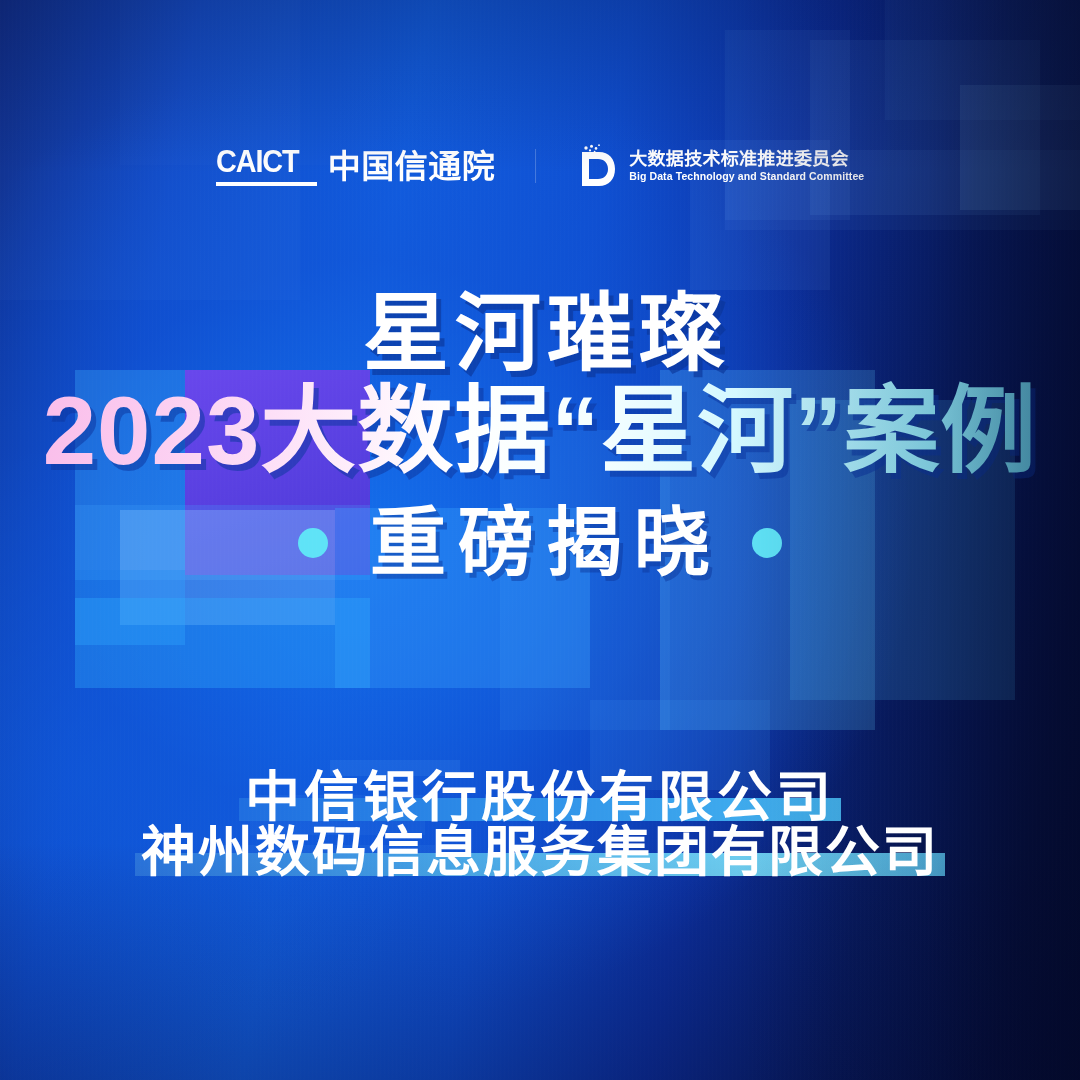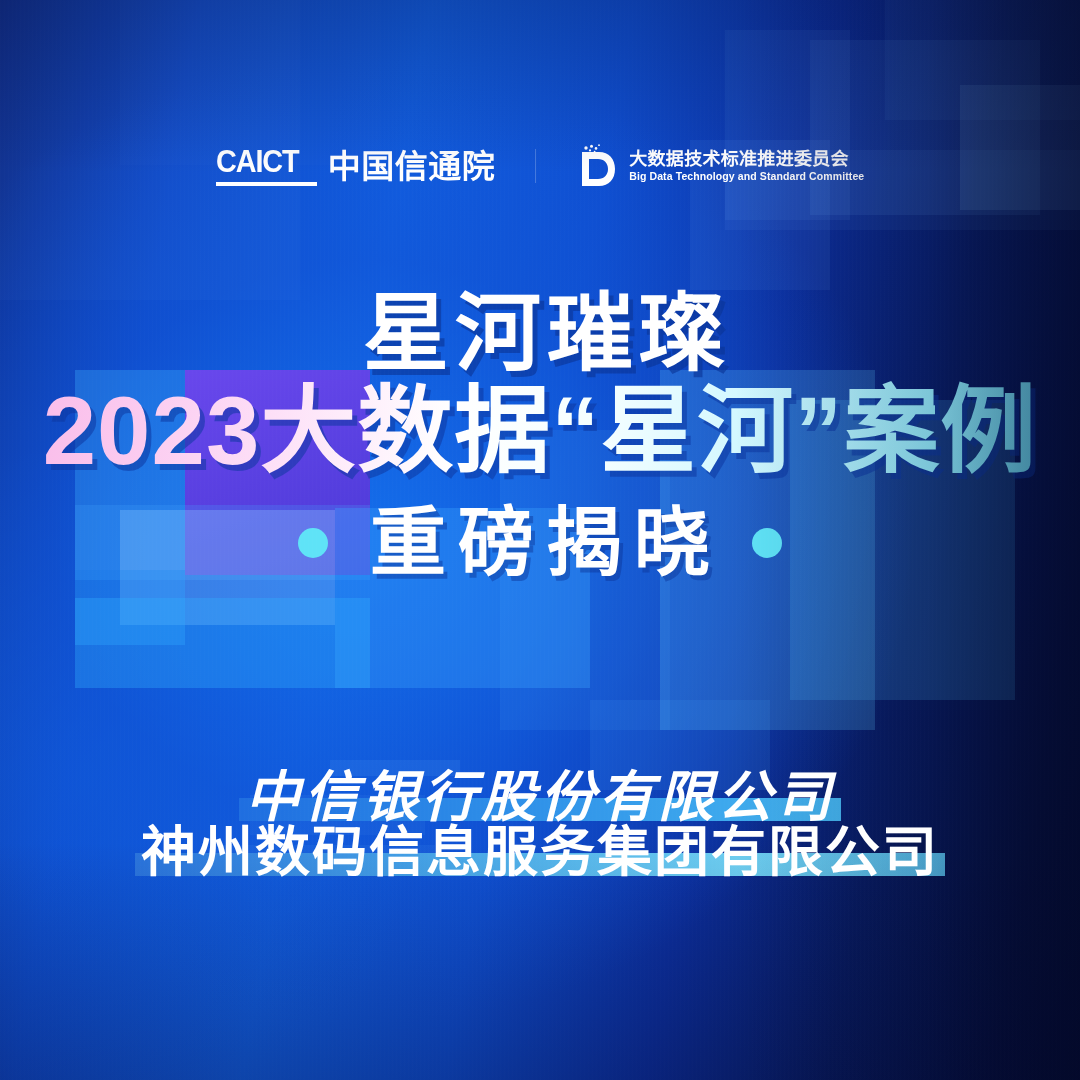--- a/index.html
+++ b/index.html
@@ -134,21 +134,21 @@
   #winners { position:absolute; left:0; top:770px; width:1080px; text-align:center; }
   .winner { position:relative; display:inline-block; line-height:1.0; }
   .winner .hl {
     position:absolute; left:-6px; right:-6px; bottom:4px; height:42%;
     z-index:0;
   }
   .winner .txt {
     position:relative; z-index:1;
     color:#ffffff; font-weight:bold; display:block;
   }
-  #winner1 .txt { font-size:55px; letter-spacing:4px;font-style:italic; }
+  #winner1 .txt { font-size:55px; letter-spacing:4px; }
   #winner1 .hl  { background:linear-gradient(90deg,#1f6ee0 0%,#2e8fe8 45%,#45b6f0 100%); }
   #winner2 .txt { font-size:55px; letter-spacing:2px; }
   #winner2 .hl  { background:linear-gradient(90deg,#2a74dd 0%,#49a9e9 40%,#6fd0f2 75%,#58c2ee 100%); }
 
   
   #scan {
     position:absolute; inset:0; pointer-events:none;
     background:repeating-linear-gradient(90deg,
       rgba(255,255,255,0.012) 0px, rgba(255,255,255,0.012) 1px,
       rgba(0,0,0,0) 1px, rgba(0,0,0,0) 4px);

